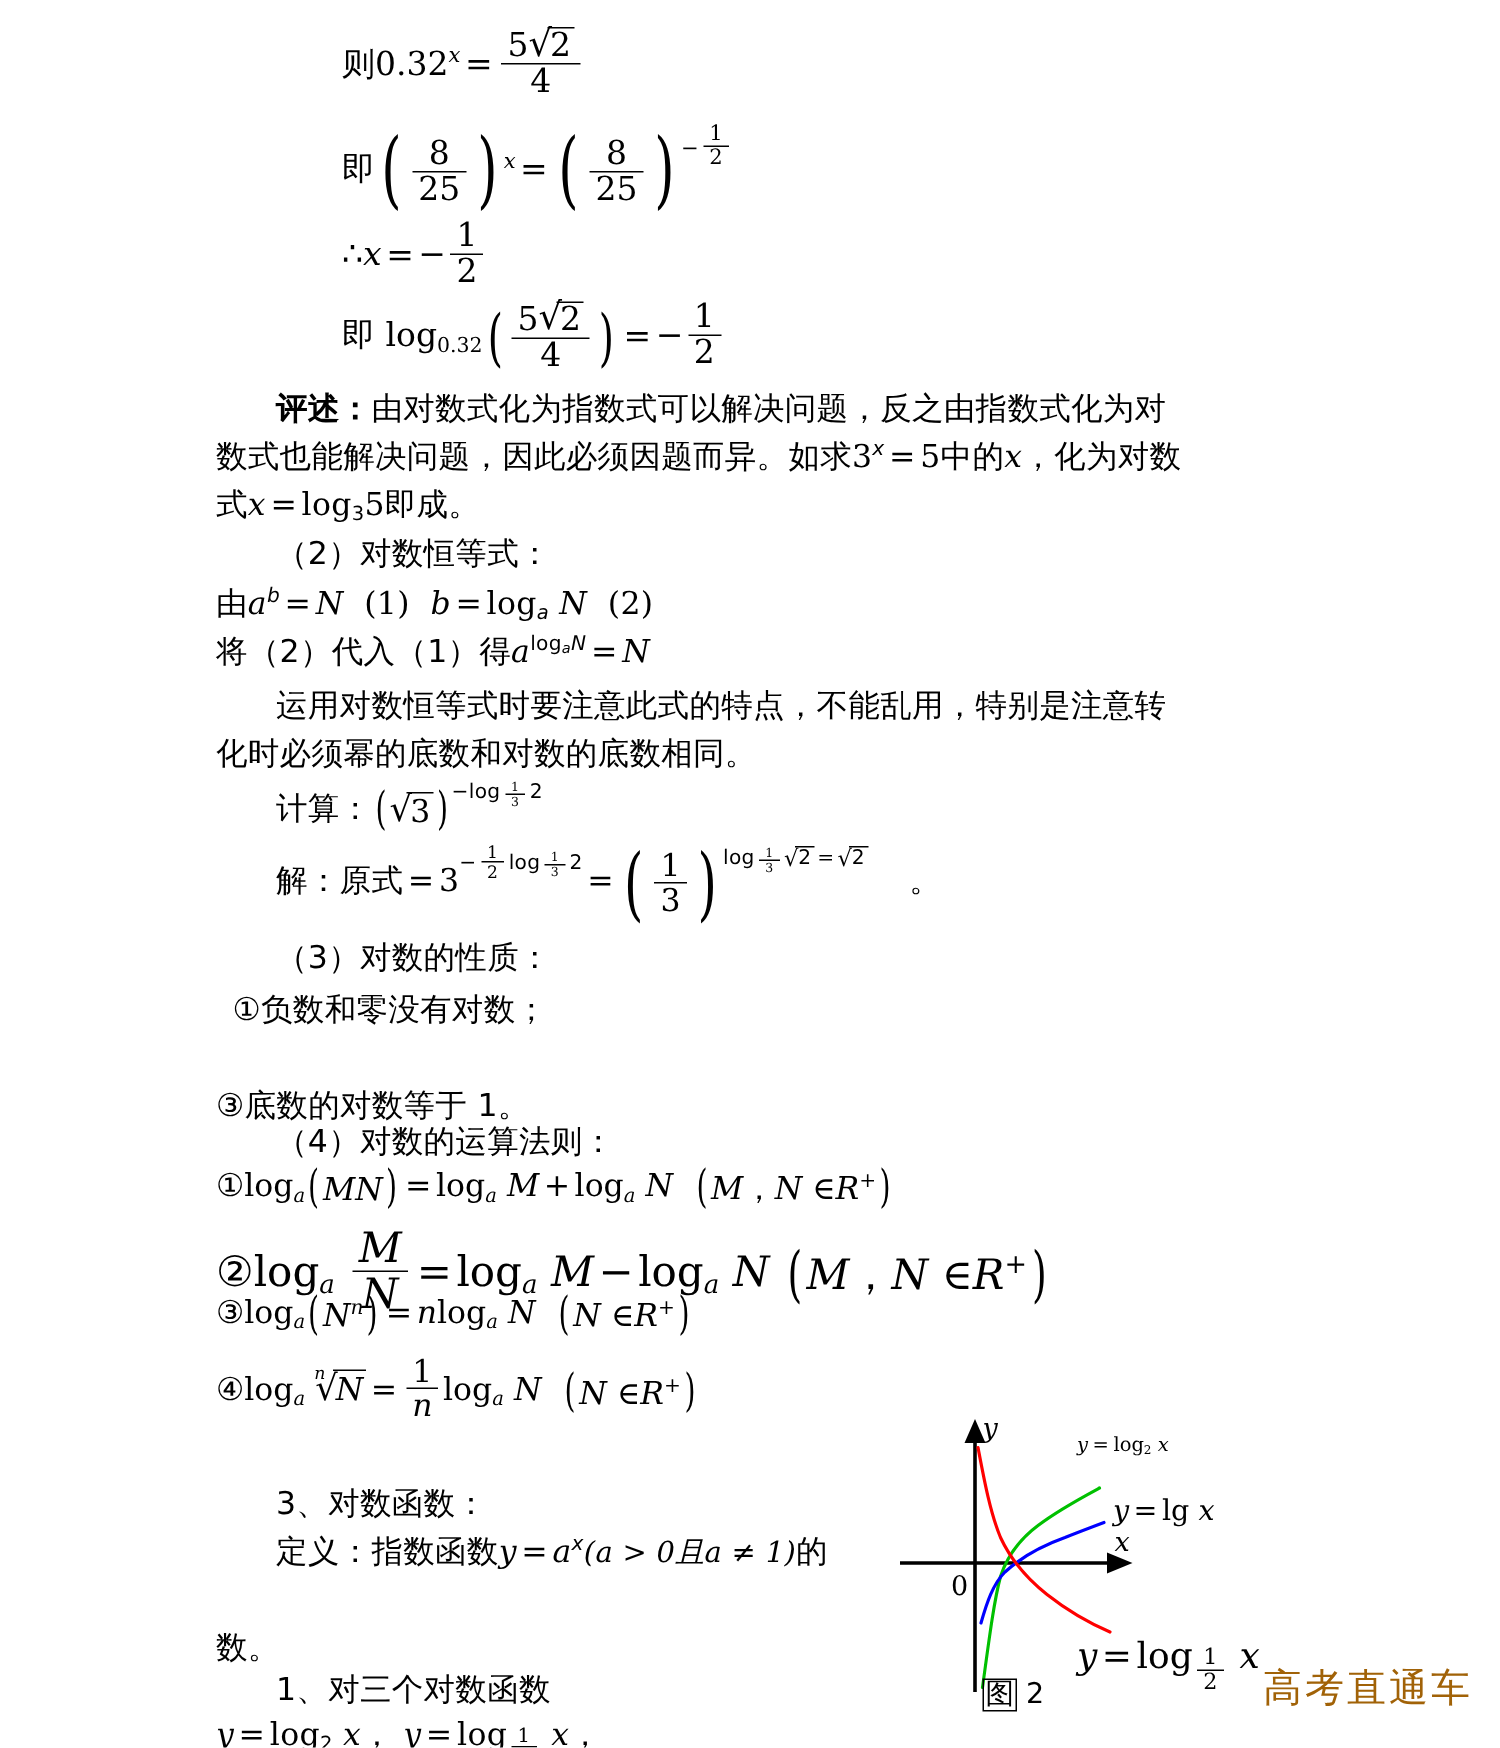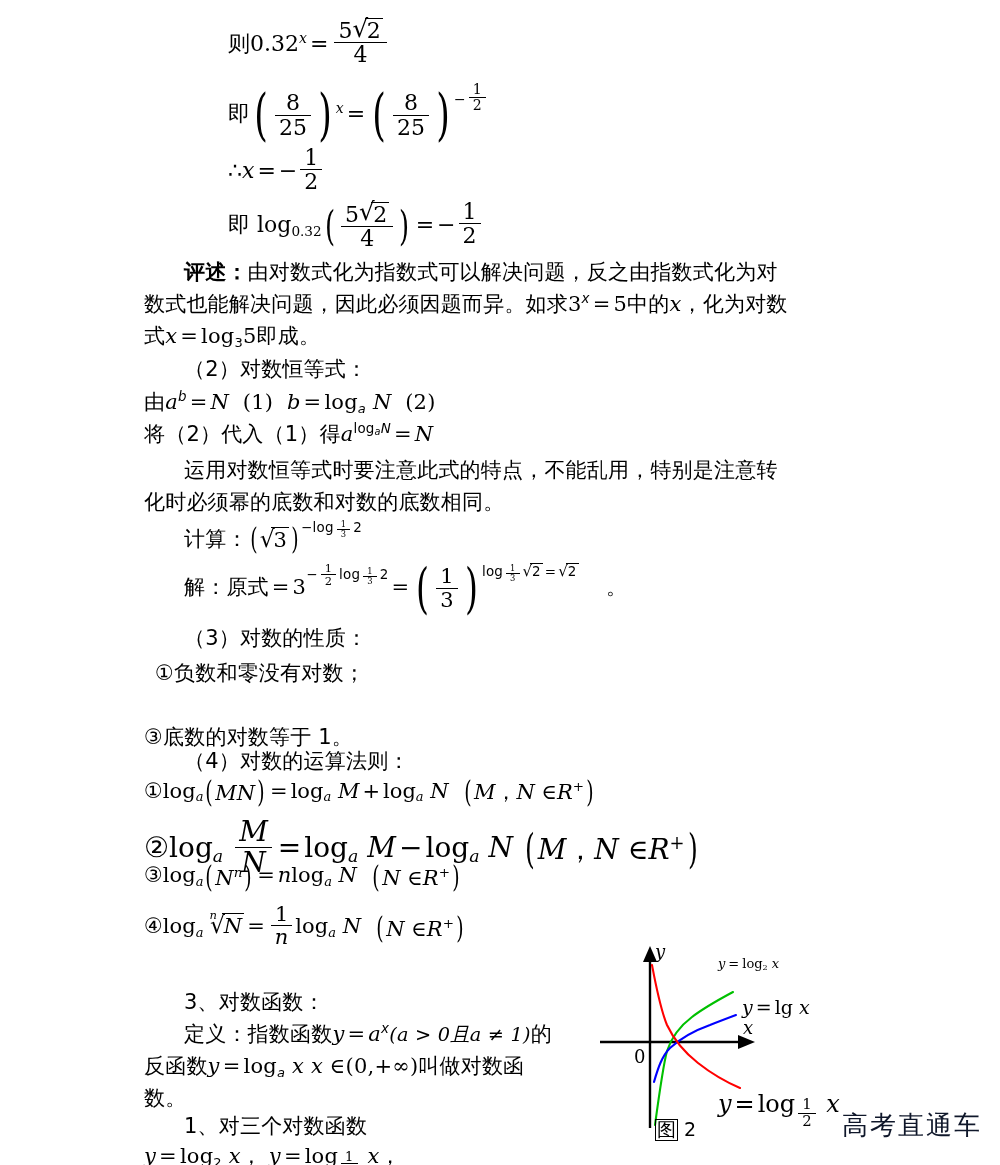--- a/index.html
+++ b/index.html
@@ -49,21 +49,21 @@
   .bold{font-weight:bold;}
 
   
   #graph{position:absolute;left:600px;top:938px;width:400px;height:227px;}
   #graph svg{display:block;}
 
   
   #watermark{
     position:absolute;left:842px;top:1108px;
     font-family:Liberation Serif, serif;
-    font-size:26px;color:#0f172a;letter-spacing:2px;
+    font-size:26px;color:#a16207;letter-spacing:2px;
     user-select:none;
   }
   .figcap{position:absolute;font-family:"DejaVu Sans","Liberation Sans",sans-serif;font-size:19px;}
   .figcap .boxed{border:1.5px solid #000;padding:0 1px;display:inline-block;line-height:1.05;}
 </style>
 </head>
 <body>
 
 <div class="page">
 
@@ -135,23 +135,20 @@
   <div class="ln math-line" style="left:144px;top:903px;font-size:21px;">
     <span class="cjk">④</span><span class="mn">log</span><span class="sub">a</span>&nbsp;<span class="nroot"><span class="idx">n</span><span class="rad"><span class="radsym">√</span><span class="radbody mi">N</span></span></span><span class="op">=</span><span class="frac"><span class="num mn">1</span><span class="den mi">n</span></span><span class="mn">log</span><span class="sub">a</span>&nbsp;<span class="mi">N</span>&nbsp;&nbsp;<span class="big-paren sm-paren"><span class="bp-l">(</span><span class="bp-m"><span class="mi">N</span>&nbsp;<span class="mo">∈</span><span class="mi">R</span><span class="sup up">+</span></span><span class="bp-r">)</span></span>
   </div>
 
   <div class="ln body-txt" style="left:184px;top:988px;">3、对数函数：</div>
 
   <div class="ln body-txt" style="left:184px;top:1020px;">
     <span>定义：</span><span>指数函数</span><span class="mi">y</span><span class="op">=</span><span class="mi">a</span><span class="sup">x</span><span class="mi" style="font-size:.92em;">(a &gt; 0且a ≠ 1)</span><span>的</span>
   </div>
 
-  <div class="ln body-txt" style="left:144px;top:1052px;">
-    <span>反函数</span><span class="mi">y</span><span class="op">=</span><span class="mn">log</span><span class="sub">a</span>&nbsp;<span class="mi">x</span>&nbsp;<span class="mi">x</span>&nbsp;<span class="mo">∈</span><span class="mn">(0,+∞)</span><span>叫做对数函</span>
-  </div>
 
   <div class="ln body-txt" style="left:144px;top:1084px;">数。</div>
 
   <div class="ln body-txt" style="left:184px;top:1112px;">1、对三个对数函数</div>
 
   <div class="ln body-txt" style="left:144px;top:1142px;">
     <span class="mi">y</span><span class="op">=</span><span class="mn">log</span><span class="sub up">2</span>&nbsp;<span class="mi">x</span><span class="cjk">，</span>&nbsp;<span class="mi">y</span><span class="op">=</span><span class="mn">log</span><span class="frac xs" style="vertical-align:-0.95em;"><span class="num mn">1</span><span class="den mn">2</span></span>&nbsp;<span class="mi">x</span><span class="cjk">，</span>
   </div>
 
   <div id="graph">

